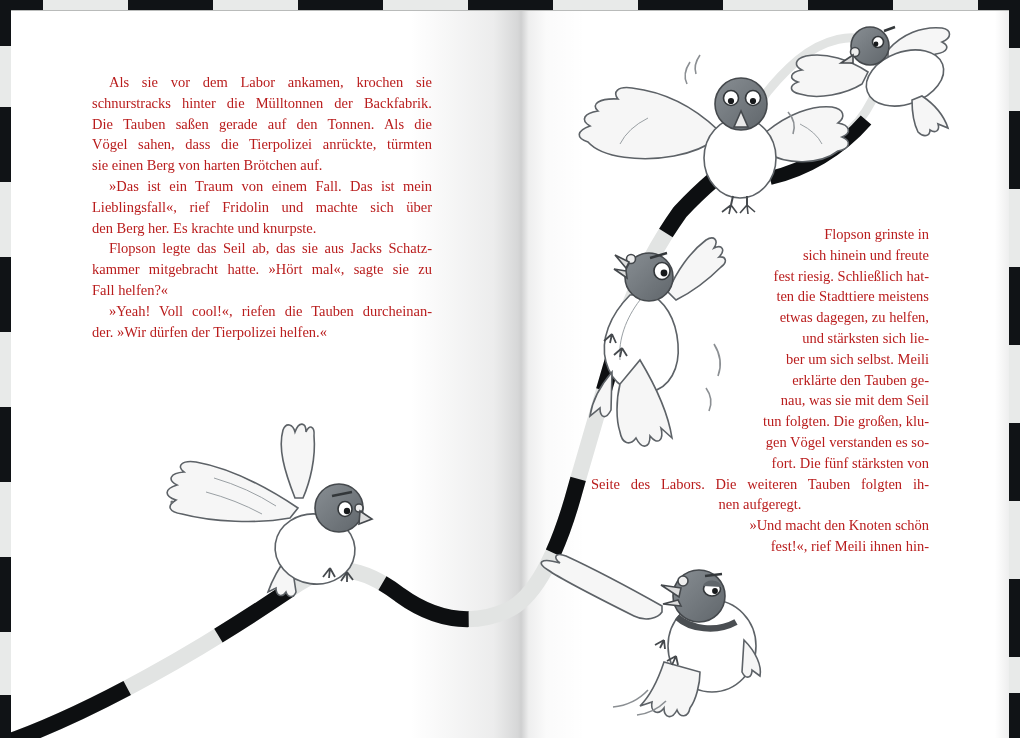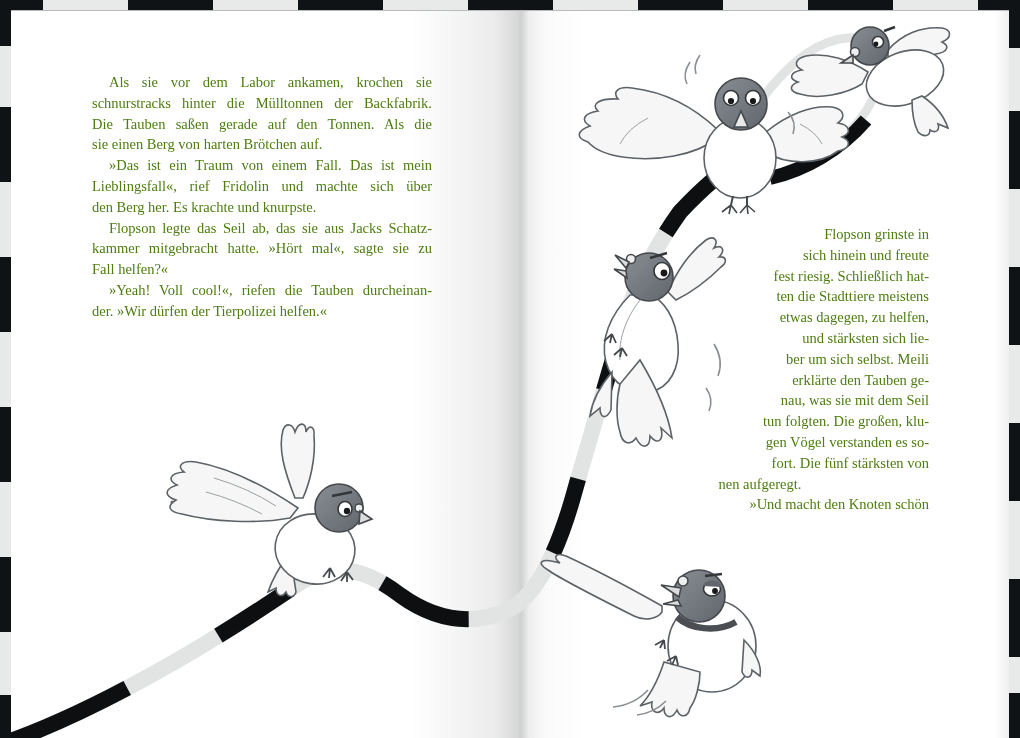--- a/index.html
+++ b/index.html
@@ -1,17 +1,17 @@
 <!DOCTYPE html>
 <html><head>
 <meta charset="utf-8">
 <style>
   html,body{margin:0;padding:0;background:#3a3a3a;}
   .stage{position:relative;width:1020px;height:738px;overflow:hidden;background:#101316;
-         font-family:"Liberation Serif","DejaVu Serif",serif;color:#4d7c0f;}
+         font-family:"Liberation Serif","DejaVu Serif",serif;color:#b91c1c;}
   
   .stripe{position:absolute;}
   .stripe.top{left:0;top:0;width:1020px;height:10px;
     background:repeating-linear-gradient(90deg,#101316 0 85px,#e8eae9 85px 170px);
     background-position:-42px 0;border-bottom:1px solid #b9bbba;}
   .stripe.left{left:0;top:0;width:11px;height:738px;
     background:repeating-linear-gradient(180deg,#101316 0 75px,#e8eae9 75px 150px);
     background-position:0 -43px;}
   .stripe.right{left:1009px;top:0;width:11px;height:738px;
     background:repeating-linear-gradient(180deg,#101316 0 78px,#e8eae9 78px 156px);
@@ -45,20 +45,21 @@
 
 <div class="stage">
 
   <div class="pages">
     <div class="gutter"></div>
     <div class="edgeR"></div>
     <div class="text-block text-left">
         <div class="ln jf ind">Als sie vor dem Labor ankamen, krochen sie</div>
         <div class="ln jf">schnurstracks hinter die Mülltonnen der Backfabrik.</div>
         <div class="ln jf">Die Tauben saßen gerade auf den Tonnen. Als die</div>
+        <div class="ln jf">Vögel sahen, dass die Tierpolizei anrückte, türmten</div>
         <div class="ln jl">sie einen Berg von harten Brötchen auf.</div>
         <div class="ln jf ind">»Das ist ein Traum von einem Fall. Das ist mein</div>
         <div class="ln jf">Lieblingsfall«, rief Fridolin und machte sich über</div>
         <div class="ln jl">den Berg her. Es krachte und knurpste.</div>
         <div class="ln jf ind">Flopson legte das Seil ab, das sie aus Jacks Schatz-</div>
         <div class="ln jf">kammer mitgebracht hatte. »Hört mal«, sagte sie zu</div>
         <div class="ln jl">Fall helfen?«</div>
         <div class="ln jf ind">»Yeah! Voll cool!«, riefen die Tauben durcheinan-</div>
         <div class="ln jl">der. »Wir dürfen der Tierpolizei helfen.«</div>
       </div>
@@ -68,22 +69,24 @@
         <div class="ln rt">fest riesig. Schließlich hat-</div>
         <div class="ln rt">ten die Stadttiere meistens</div>
         <div class="ln rt">etwas dagegen, zu helfen,</div>
         <div class="ln rt">und stärksten sich lie-</div>
         <div class="ln rt">ber um sich selbst. Meili</div>
         <div class="ln rt">erklärte den Tauben ge-</div>
         <div class="ln rt">nau, was sie mit dem Seil</div>
         <div class="ln rt">tun folgten. Die großen, klu-</div>
         <div class="ln rt">gen Vögel verstanden es so-</div>
         <div class="ln rt">fort. Die fünf stärksten von</div>
+        <div class="ln jf">Seite des Labors. Die weiteren Tauben folgten ih-</div>
         <div class="ln lt">nen aufgeregt.</div>
         <div class="ln rt">»Und macht den Knoten schön</div>
+        <div class="ln rt">fest!«, rief Meili ihnen hin-</div>
       </div>
   </div>
 
   <svg class="art" width="1020" height="738" viewBox="0 0 1020 738">
     <defs>
       <linearGradient id="headGrad" x1="0" y1="0" x2="1" y2="1">
         <stop offset="0" stop-color="#888e93"></stop>
           <stop offset="1" stop-color="#60666b"></stop>
       </linearGradient>
     </defs>

